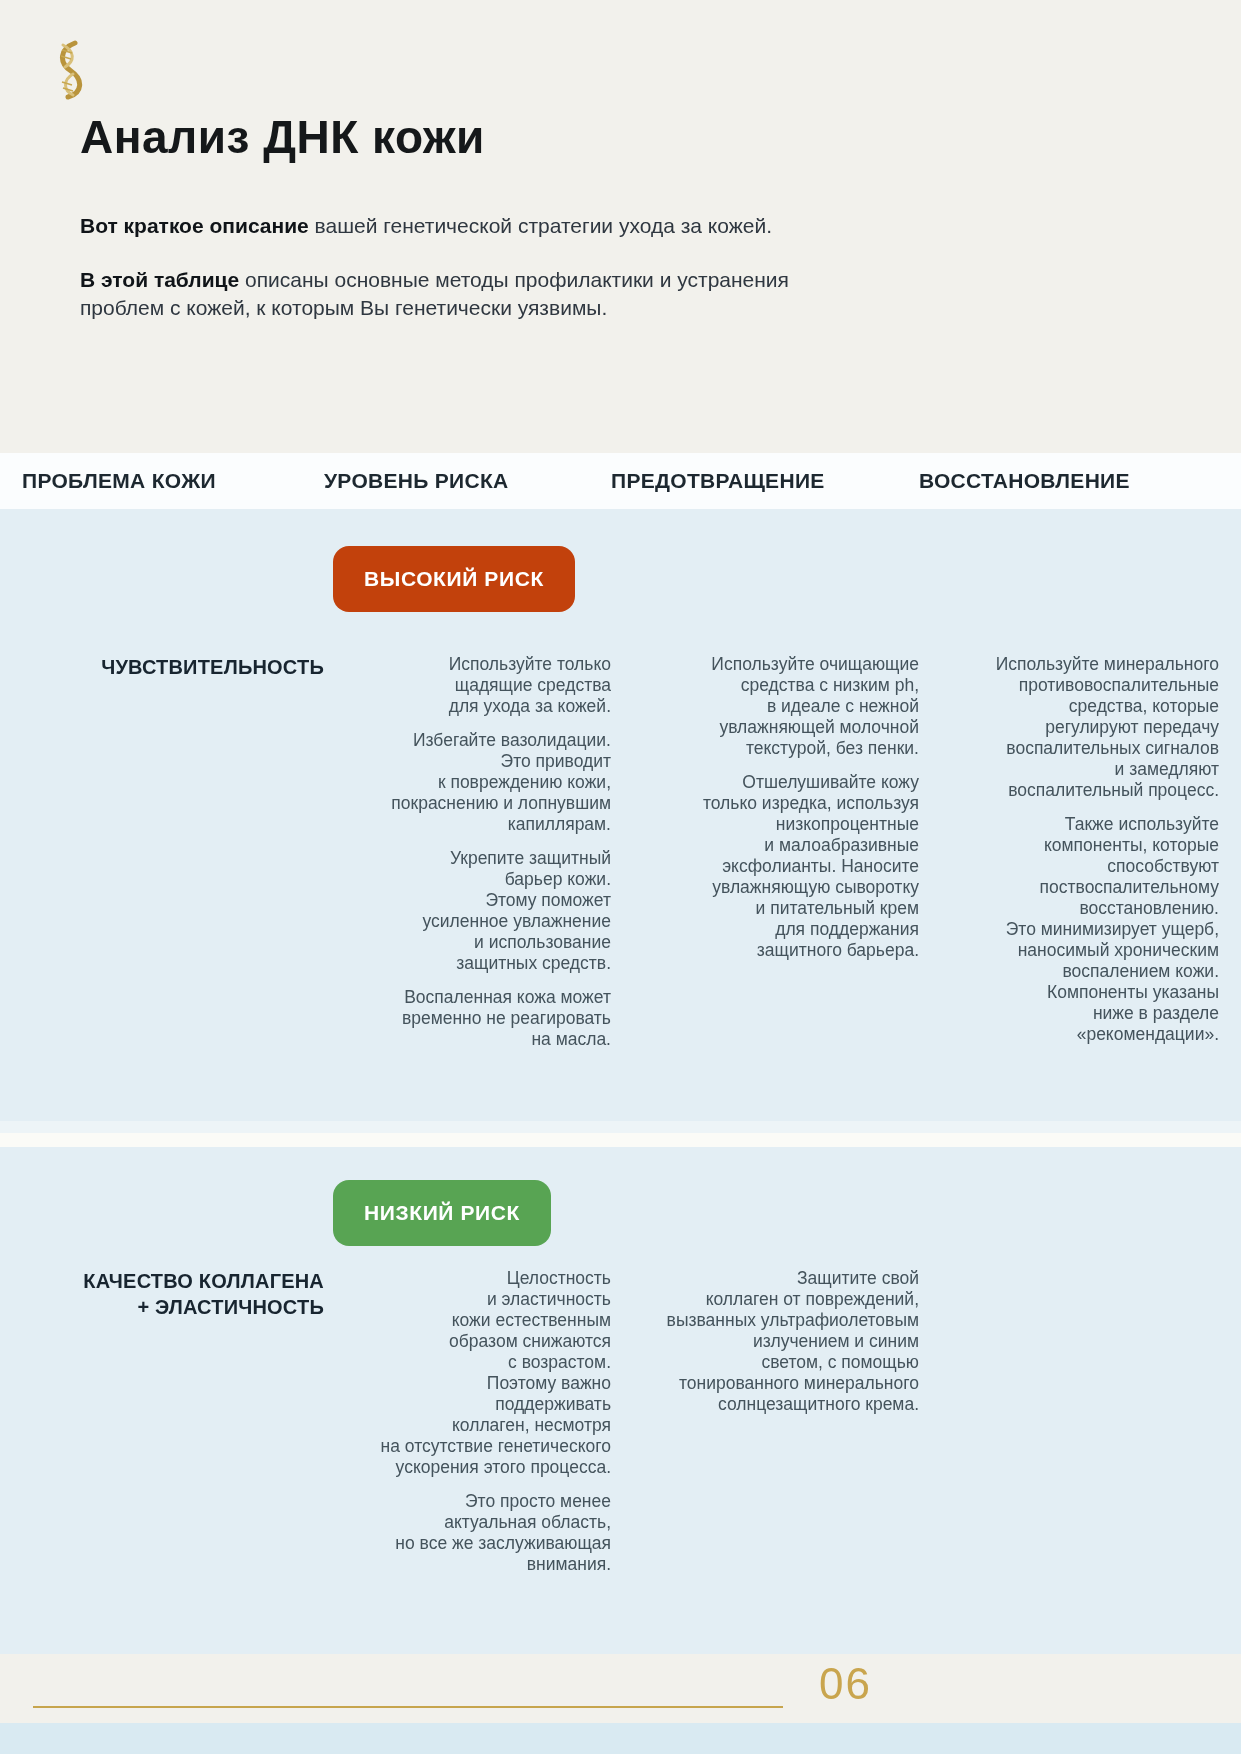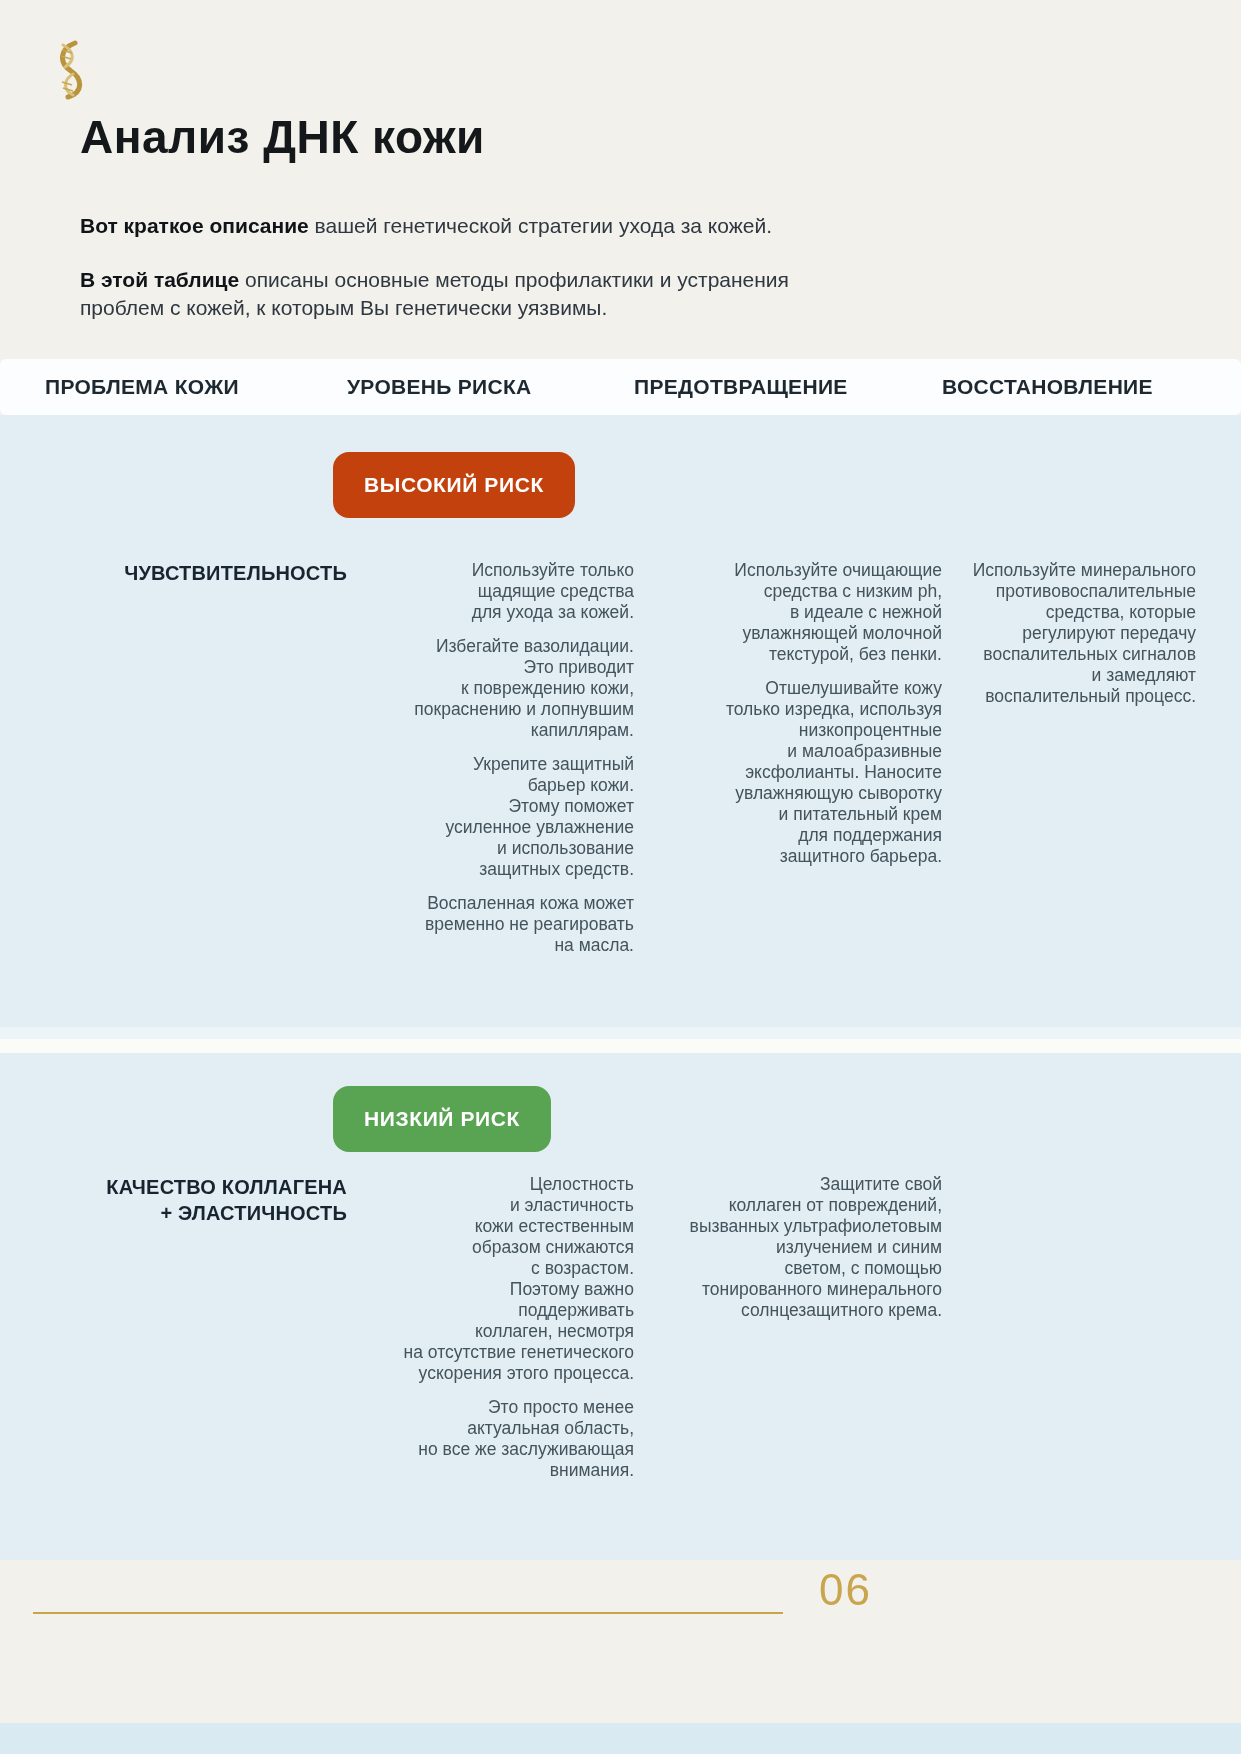--- a/index.html
+++ b/index.html
@@ -4,21 +4,21 @@
 <style>
   * { margin:0; padding:0; box-sizing:border-box; }
   html,body { width:1241px; height:1754px; overflow:hidden; }
   body {
     font-family:"Liberation Sans", sans-serif;
     background:#f2f1ec;
     color:#44535c;
     position:relative;
   }
   
-  .page-head { height:359px; overflow:hidden; }
+  .page-head { height:453px; overflow:hidden; }
   .logo { margin:40px 0 0 50px; width:38px; height:60px; }
   h1.title {
     margin:12px 0 0 80px;
     font-size:46px; line-height:50px; font-weight:700;
     color:#15181a; letter-spacing:.5px;
   }
   h2.subtitle {
     margin:20px 0 0 80px;
     font-size:31px; line-height:36px; font-weight:700;
     color:#15181a;
@@ -28,22 +28,21 @@
     font-size:21px; line-height:28px; color:#2f3740;
     white-space:pre-line;
   }
   p.intro b { color:#101418; }
   p.intro.first { margin-top:50px; }
   p.intro.second { margin-top:26px; }
   
   .grid {
     display:grid;
     grid-template-columns:302px 287px 308px 1fr;
-    padding:0 45px;
-    border-radius:6px;
+    padding:0 22px;
   }
   .thead {
     height:56px; background:#fbfdfe;
     align-items:center;
   }
   .th {
     font-size:21px; font-weight:700; color:#1d2830; letter-spacing:.3px;
   }
   section.risk-section { background:#e3eef4; overflow:hidden; }
   section.risk-section.high { height:612px; }
@@ -154,20 +153,31 @@
 защитного барьера.</p>
       </div>
     <div class="cell">
         <p>Используйте минерального
 противовоспалительные
 средства, которые
 регулируют передачу
 воспалительных сигналов
 и замедляют
 воспалительный процесс.</p>
+        <p>Также используйте
+компоненты, которые
+способствуют
+поствоспалительному
+восстановлению.
+Это минимизирует ущерб,
+наносимый хроническим
+воспалением кожи.
+Компоненты указаны
+ниже в разделе
+«рекомендации».</p>
       </div>
   </div>
 </section>
 
 <div class="section-fade"></div>
 <div class="section-gap"></div>
 
 <section class="risk-section low">
   <div class="badge-row">
     <span class="badge badge-low" style="background: rgb(88, 164, 83);">НИЗКИЙ РИСК</span>

